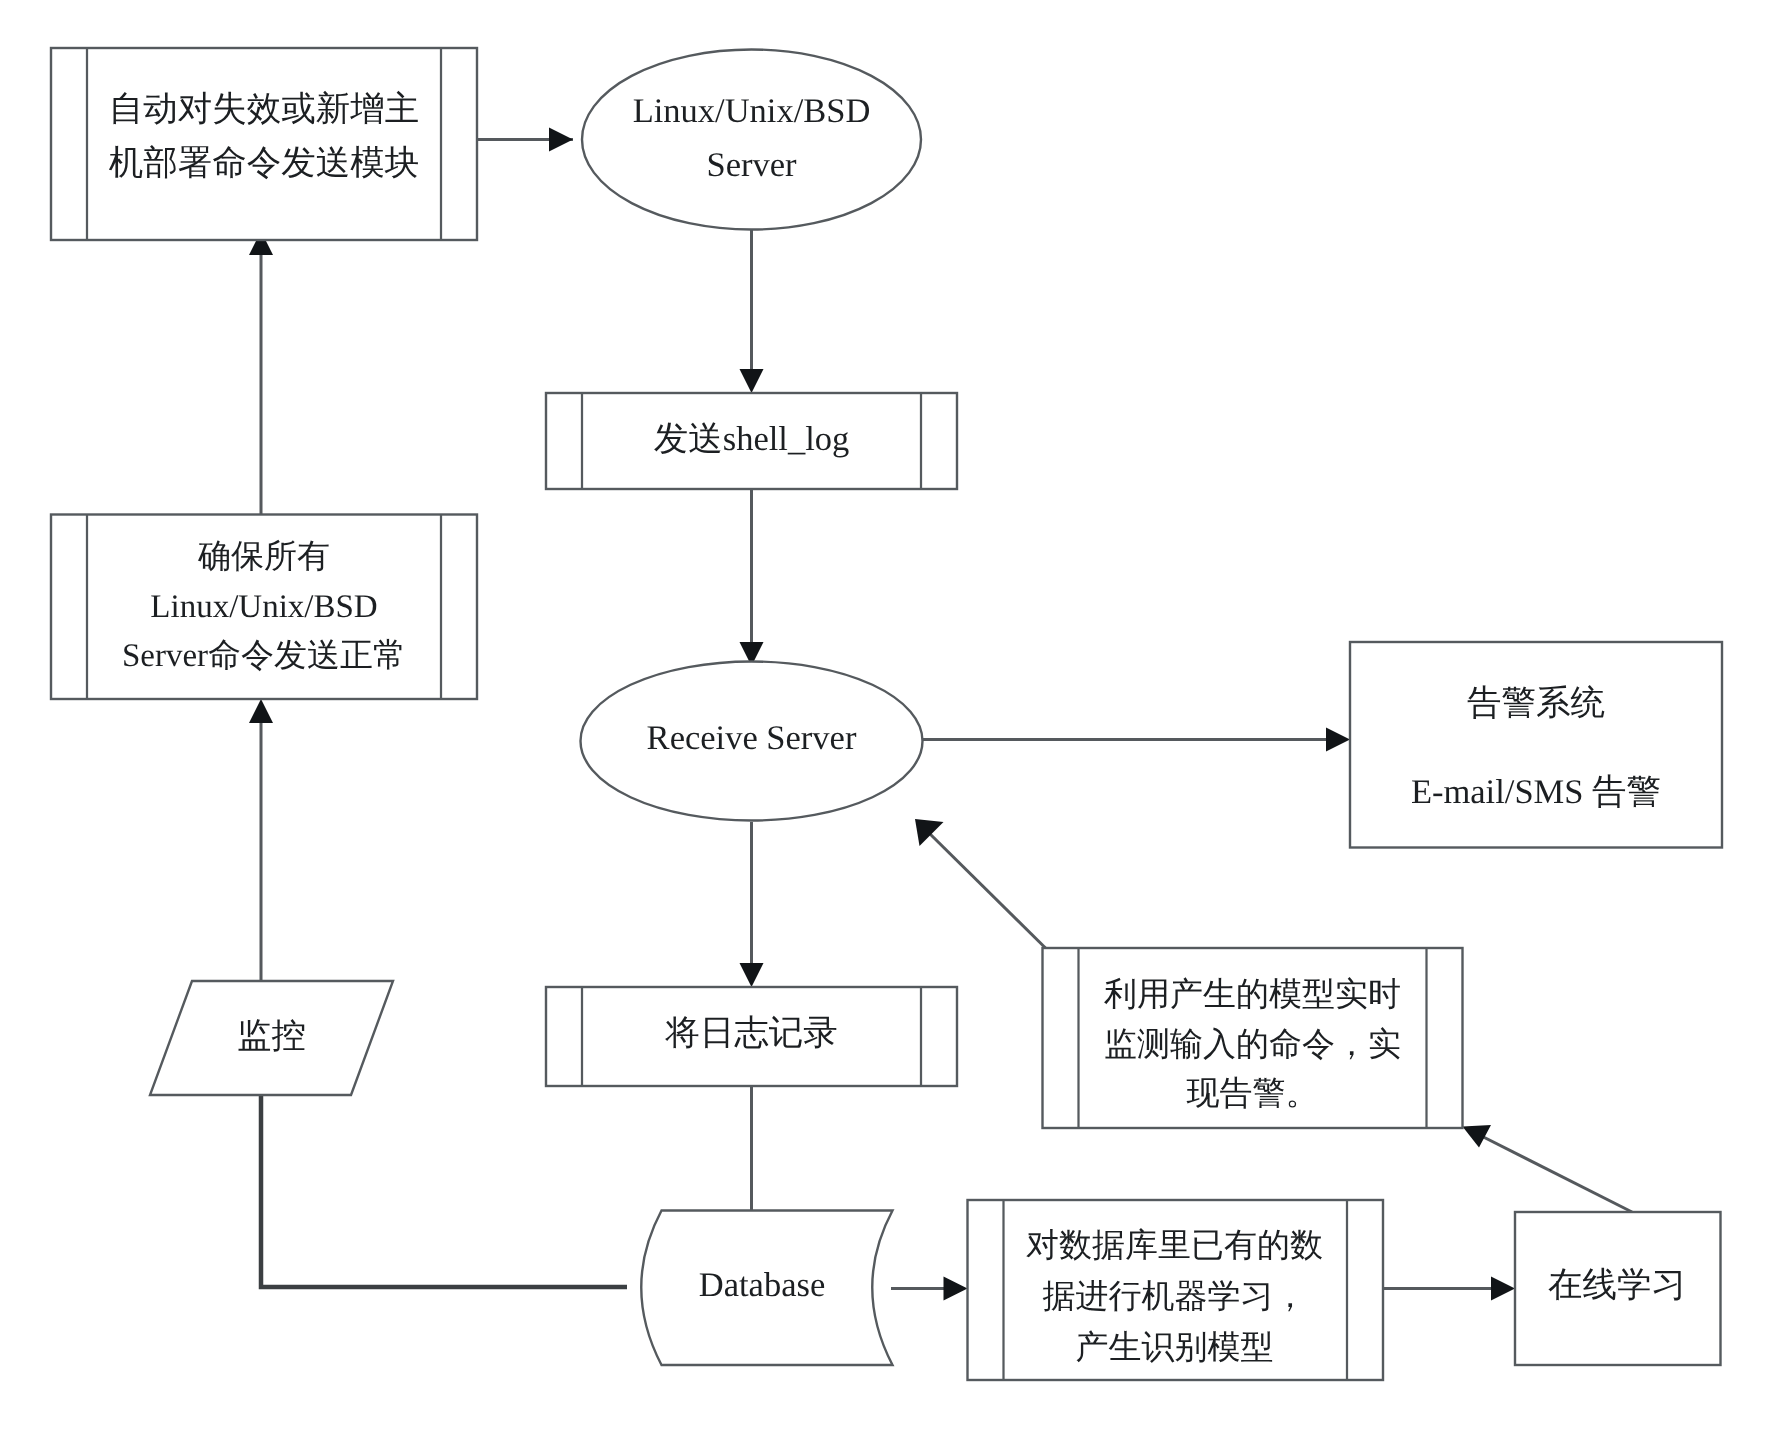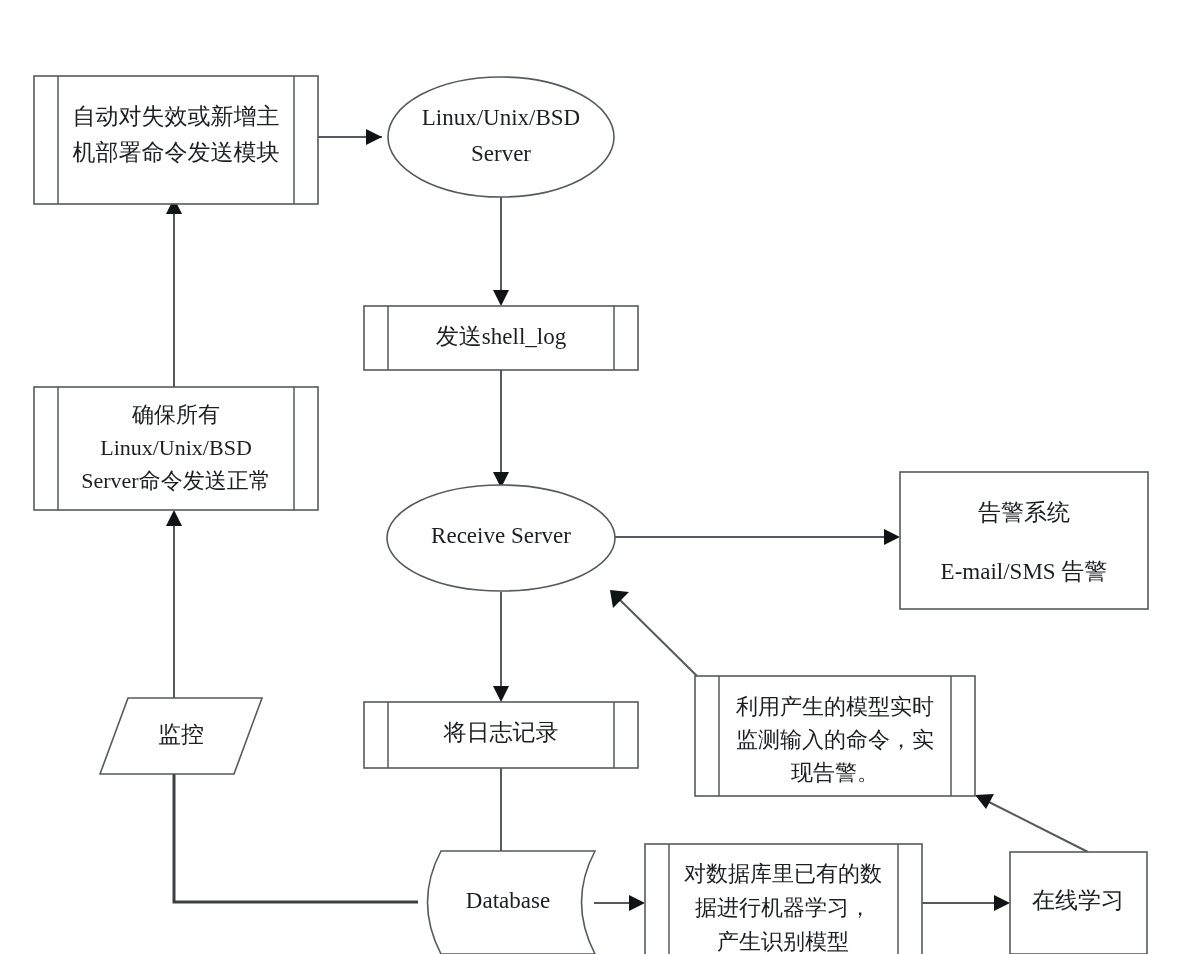--- a/index.html
+++ b/index.html
@@ -10,21 +10,20 @@
   body {
     width: 1182px;
     height: 954px;
     font-family: "Liberation Serif", "DejaVu Serif", serif;
     overflow: hidden;
   }
   #diagram-root {
     position: relative;
     width: 1182px;
     height: 688px;
-    margin-top: 44px;
   }
   svg.flow {
     display: block;
     width: 1182px;
     height: 954px;
   }
   .shape-outline {
     fill: #ffffff;
     stroke: #555a5e;
     stroke-width: 1.6;

